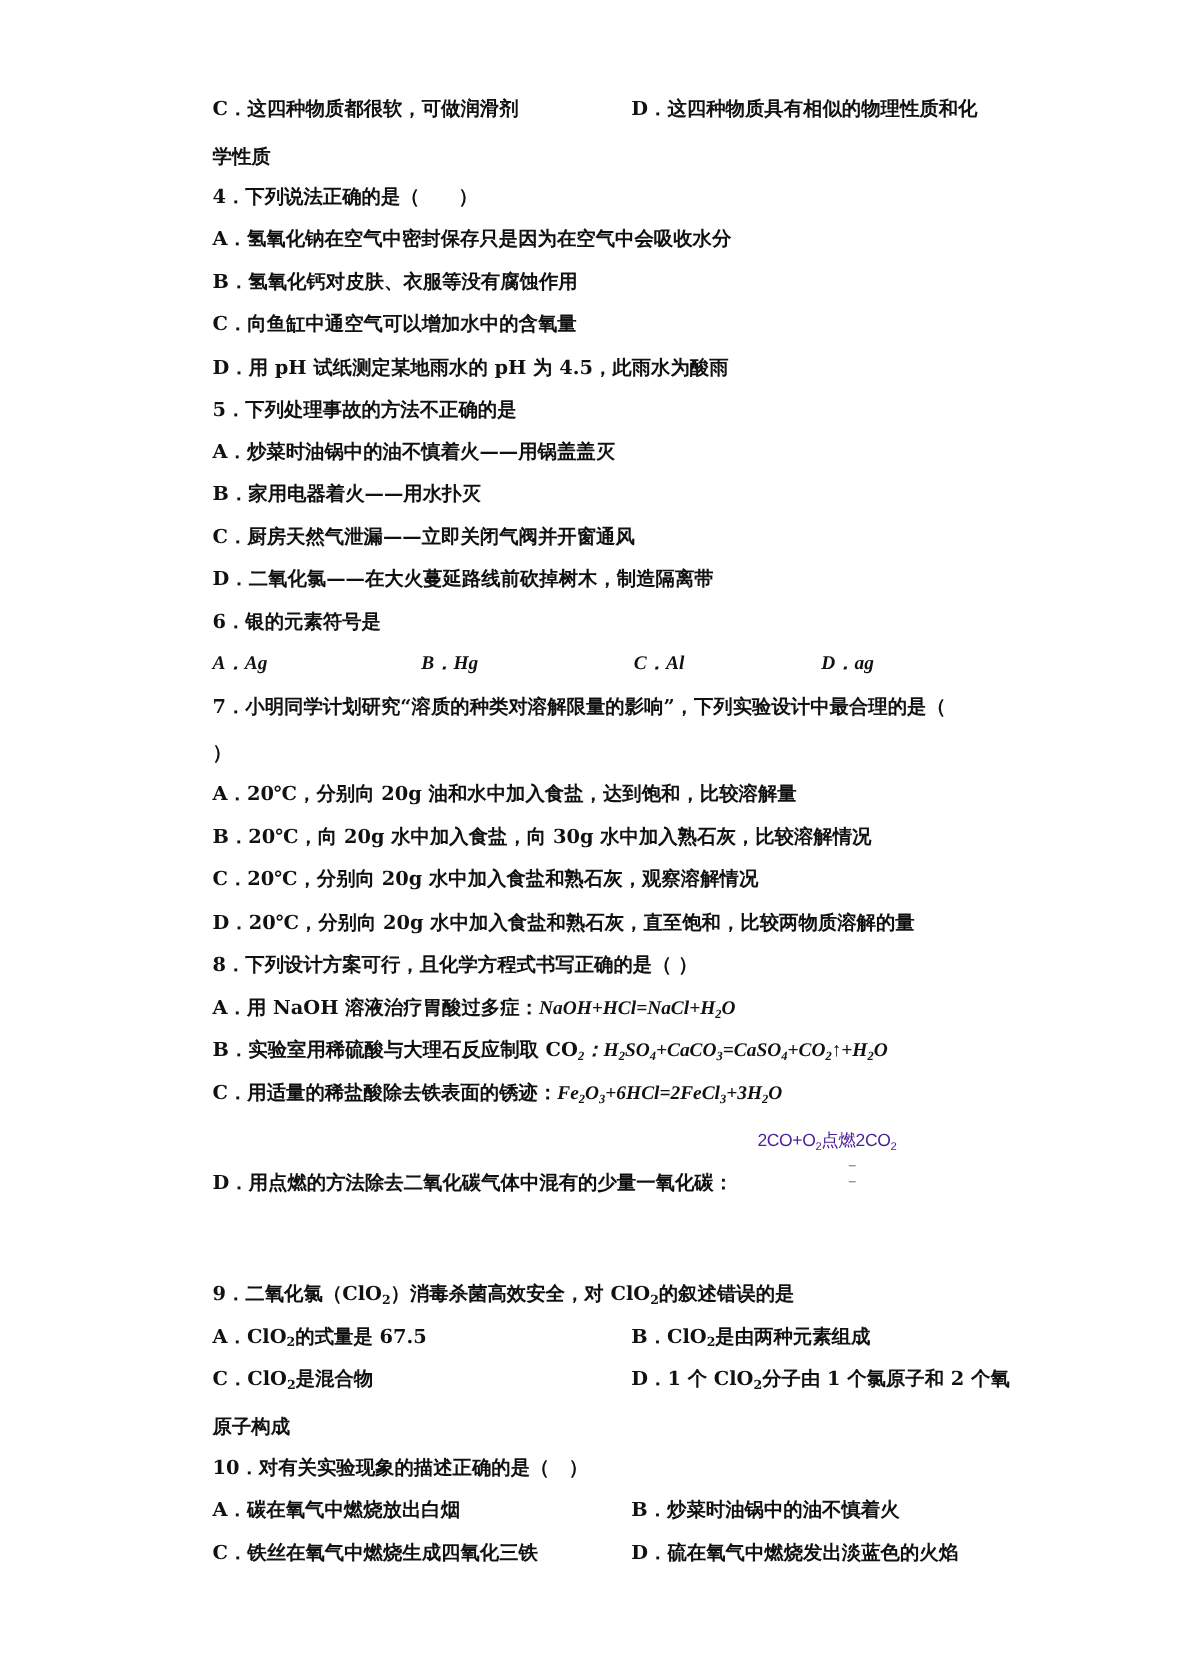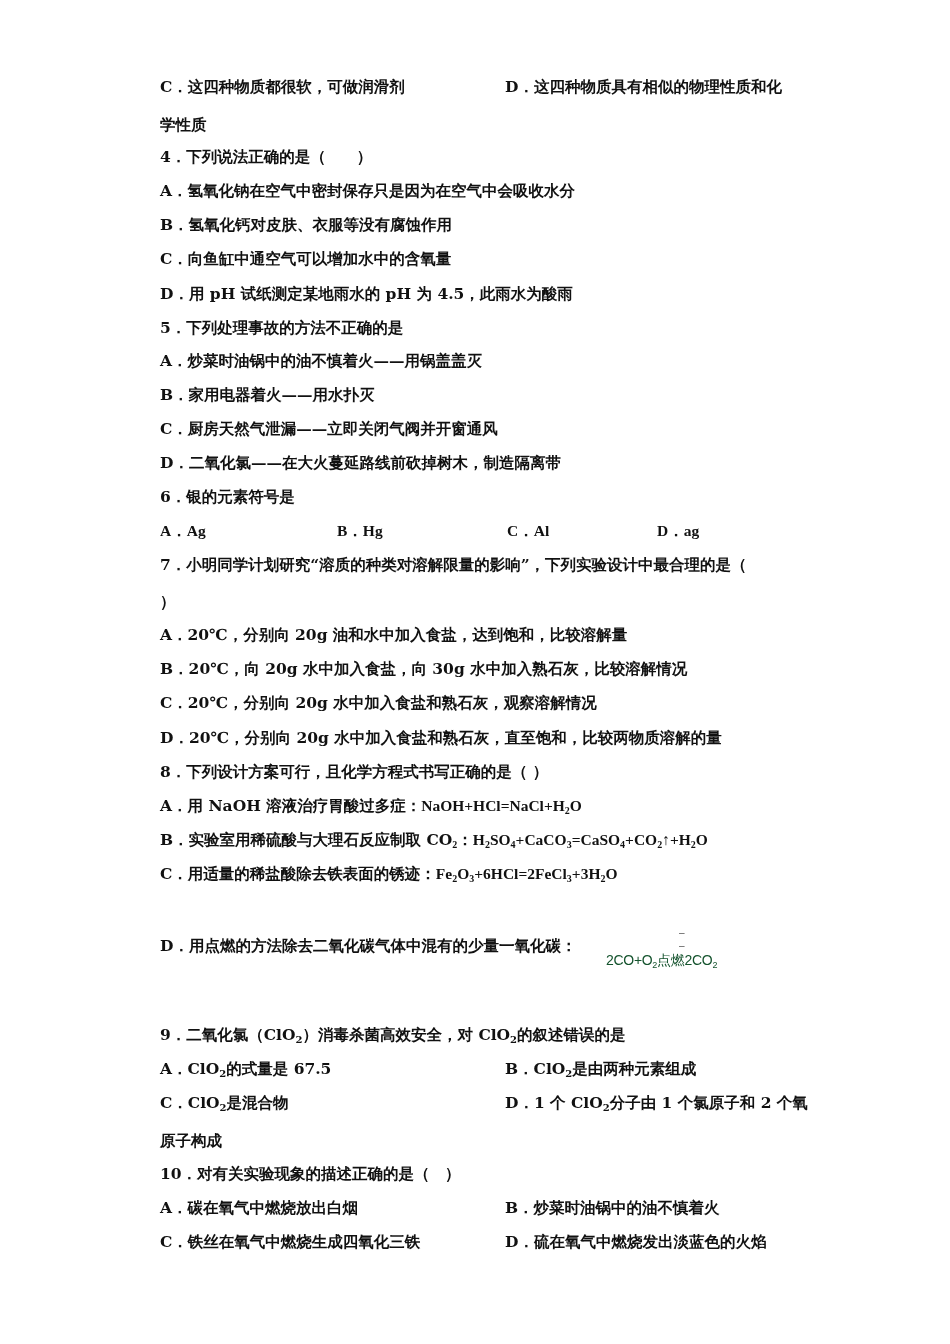--- a/index.html
+++ b/index.html
@@ -10,46 +10,47 @@
     body {
       width: 950px;
       height: 1344px;
       position: relative;
       overflow: hidden;
       font-family: "DejaVu Serif", "Liberation Serif", serif;
       color: #111111;
     }
     .line {
       position: absolute;
-      left: 160px;
+      left: 170px;
       font-size: 15.5px;
       font-weight: bold;
       white-space: nowrap;
       line-height: 20px;
     }
     .col2 { left: 505px; }
     .col-b4 { left: 337px; }
     .col-c4 { left: 491px; margin-left: 16px; }
     .col-d4 { left: 657px; }
     .latin {
       font-family: "Liberation Serif", "DejaVu Serif", serif;
+      font-style: italic;
     }
     sub {
       font-size: 10px;
       vertical-align: -3px;
       line-height: 0;
     }
     .eq-img {
       position: absolute;
       left: 606px;
-      top: 952px;
+      top: 904px;
       font-family: "Liberation Sans", "DejaVu Sans", sans-serif;
       font-size: 14px;
       font-weight: normal;
-      color: #14532d;
+      color: #4c1d95;
       white-space: nowrap;
       letter-spacing: -0.3px;
     }
     .eq-img sub { font-size: 9px; }
     .eq-dash {
       position: absolute;
       left: 679px;
       font-size: 10px;
       color: #555555;
       font-family: "Liberation Sans", sans-serif;

